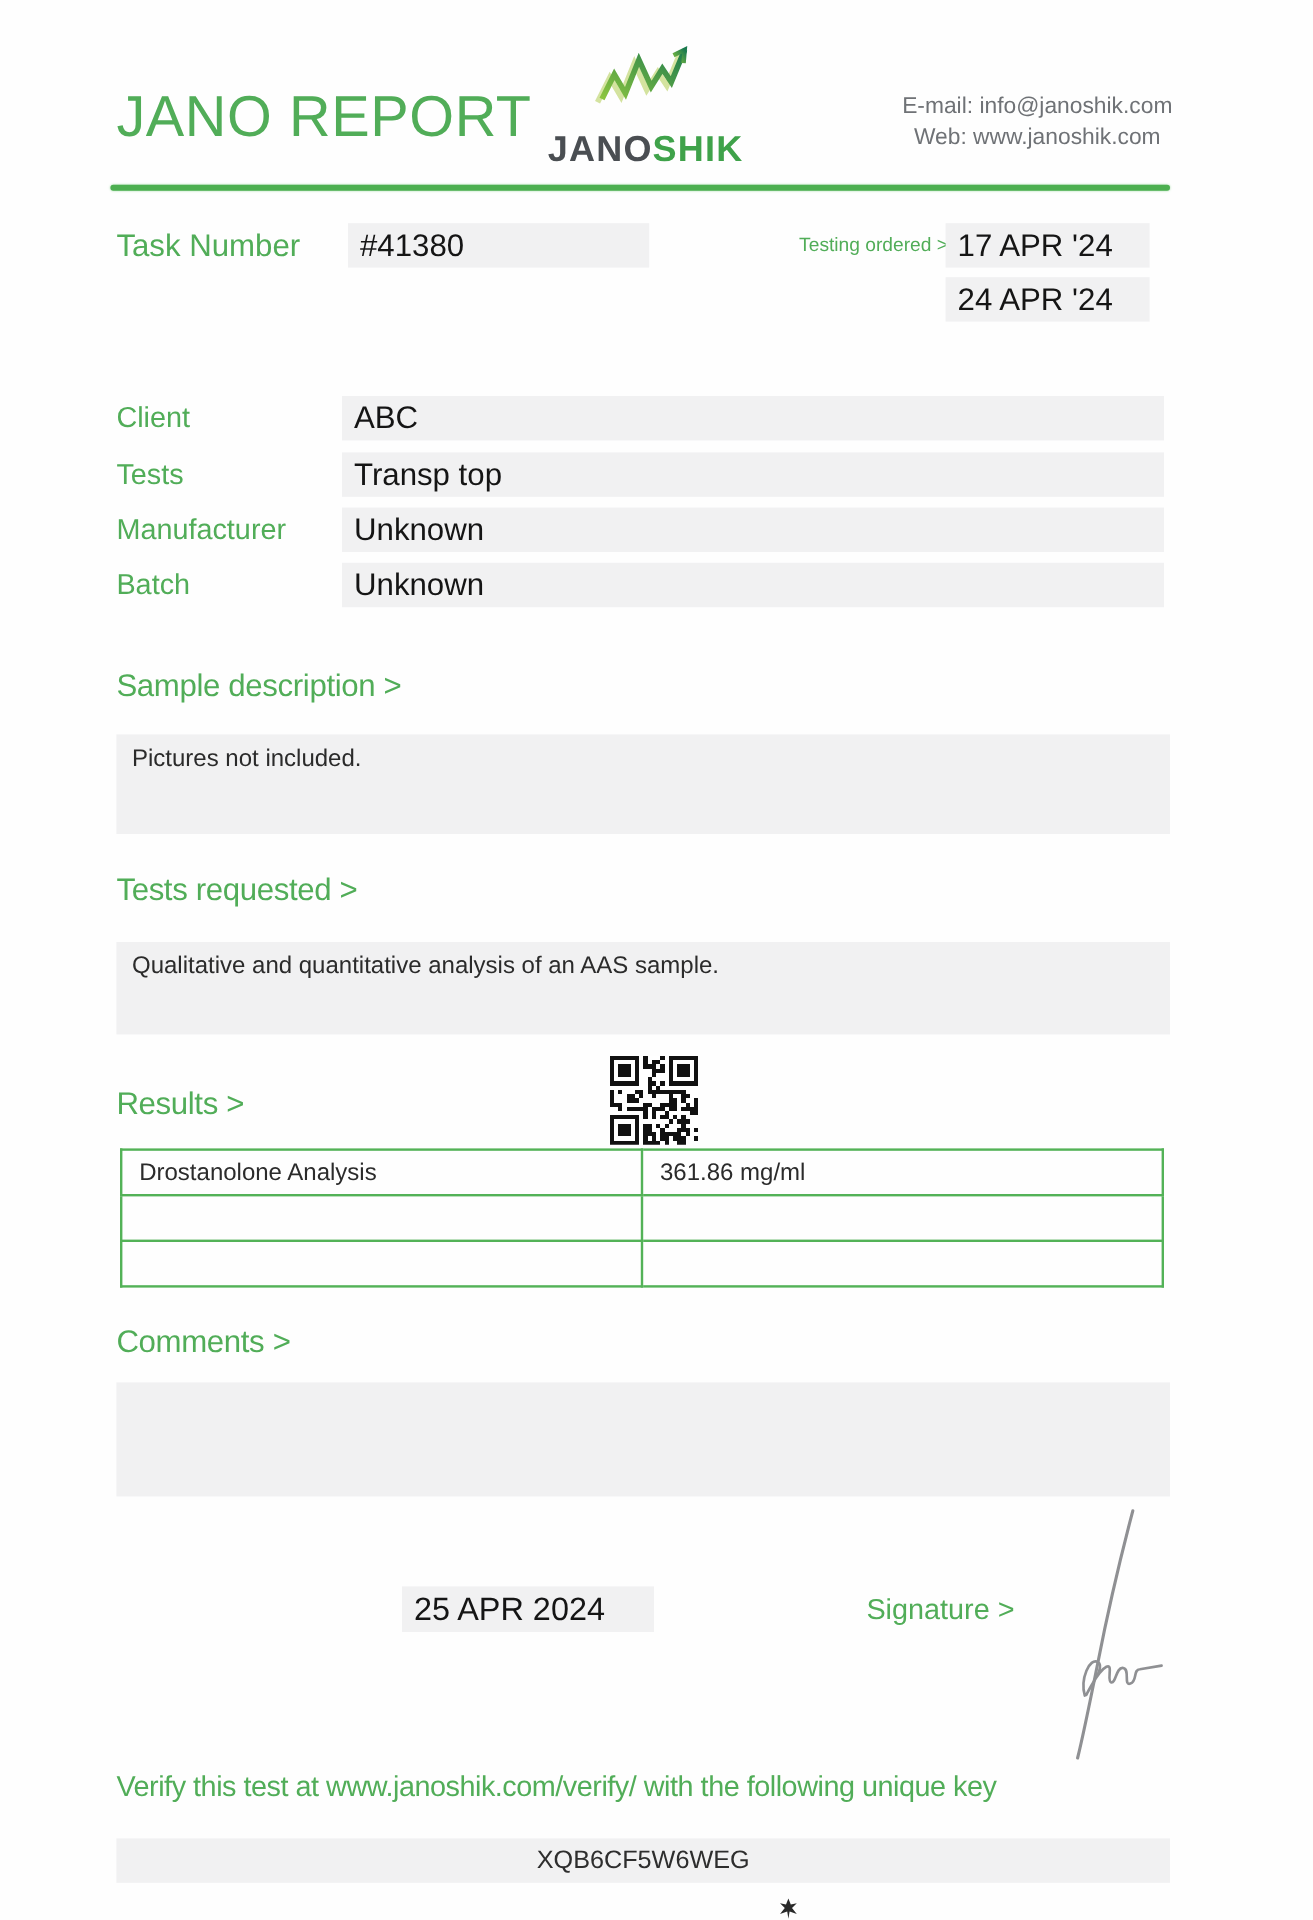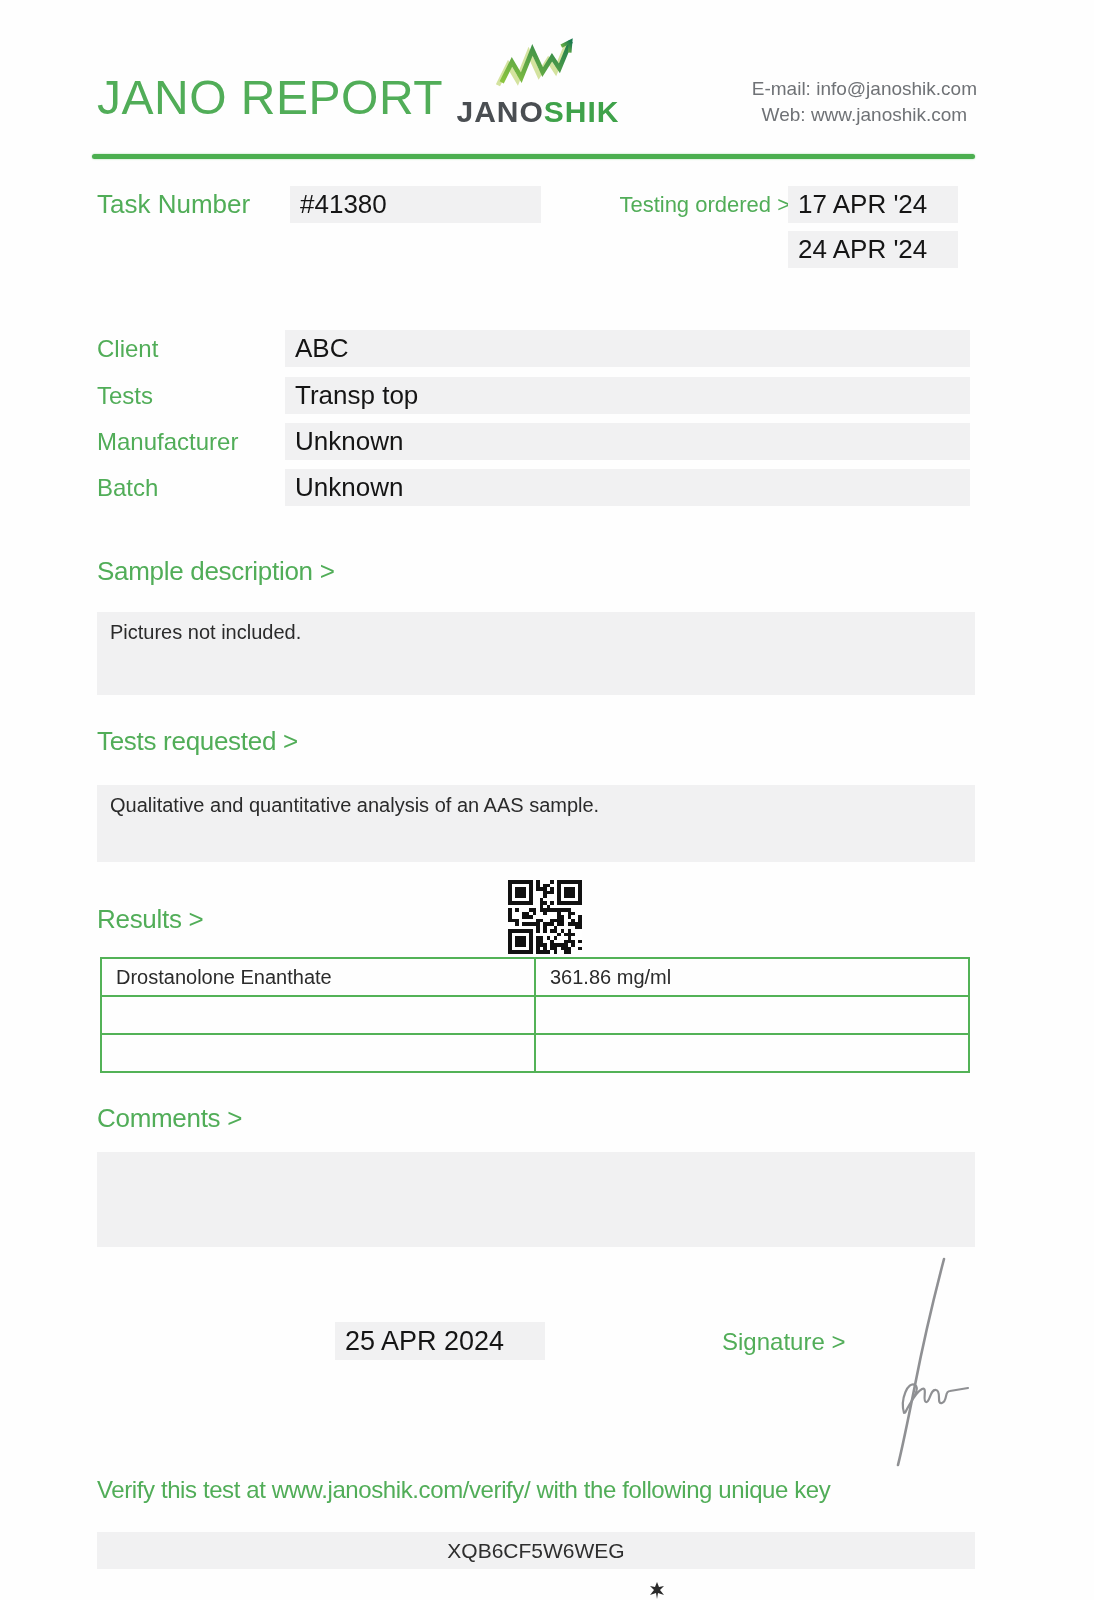--- a/index.html
+++ b/index.html
@@ -18,35 +18,35 @@
   html,body{background:#ffffff;}
   body{font-family:"Liberation Sans","DejaVu Sans",sans-serif;}
   .page{position:relative;width:1094px;height:1600px;background:#fefefe;overflow:hidden;}
 
   .abs{position:absolute;}
 
   .title{left:97px;top:70px;font-size:48px;color:var(--green-text);letter-spacing:0.5px;font-weight:400;}
 
   .logo-wrap{left:456px;top:34px;width:164px;text-align:center;}
   .logo-icon{display:block;margin:0 auto;}
-  .logo-text{font-size:30px;font-weight:bold;letter-spacing:1px;margin-top:7px;}
+  .logo-text{font-size:30px;font-weight:bold;letter-spacing:1px;margin-top:20px;}
   .logo-text .jano{color:var(--logo-dark);}
   .logo-text .shik{color:var(--logo-green);}
 
   .contact{right:117px;top:76px;text-align:center;font-size:19px;line-height:26px;color:var(--muted-text);}
 
   .rule{left:92px;top:154px;width:883px;height:5px;background:var(--green-rule);border-radius:3px;box-shadow:0 0 2px #9bd8a0;}
 
   .green-label{color:var(--green-text);}
   .field-box{background:var(--box-bg);display:flex;align-items:center;color:var(--dark-text);}
 
   .task-label{left:97px;top:186px;font-size:26px;line-height:37px;}
   .task-box{left:290px;top:186px;width:251px;height:37px;font-size:26px;padding-left:10px;}
 
-  .date-label{width:195px;text-align:right;font-size:22px;line-height:37px;}
+  .date-label{width:195px;text-align:right;font-size:16px;line-height:37px;}
   .ordered-label{left:595px;top:186px;}
   .received-label{left:595px;top:231px;}
   .date-box{left:788px;width:170px;height:37px;font-size:26px;padding-left:10px;}
   .ordered-box{top:186px;}
   .received-box{top:231px;}
 
   .info-label{left:97px;font-size:24px;line-height:37px;}
   .info-box{left:285px;width:685px;height:37px;font-size:26px;padding-left:10px;}
 
   .section-heading{left:97px;font-size:26px;color:var(--green-text);letter-spacing:-0.3px;}
@@ -260,21 +260,21 @@
         <rect x="11" y="20" width="1" height="1" fill="#111"></rect>
         <rect x="13" y="20" width="1" height="1" fill="#111"></rect>
         <rect x="16" y="20" width="1" height="1" fill="#111"></rect>
         <rect x="17" y="20" width="1" height="1" fill="#111"></rect>
       </svg>
   </div>
 
   <table class="abs results-table">
     <tbody>
       <tr>
-        <td>Drostanolone Enanthate</td>
+        <td>Drostanolone Analysis</td>
         <td>361.86 mg/ml</td>
       </tr>
       <tr>
         <td></td>
         <td></td>
       </tr>
       <tr>
         <td></td>
         <td></td>
       </tr>

